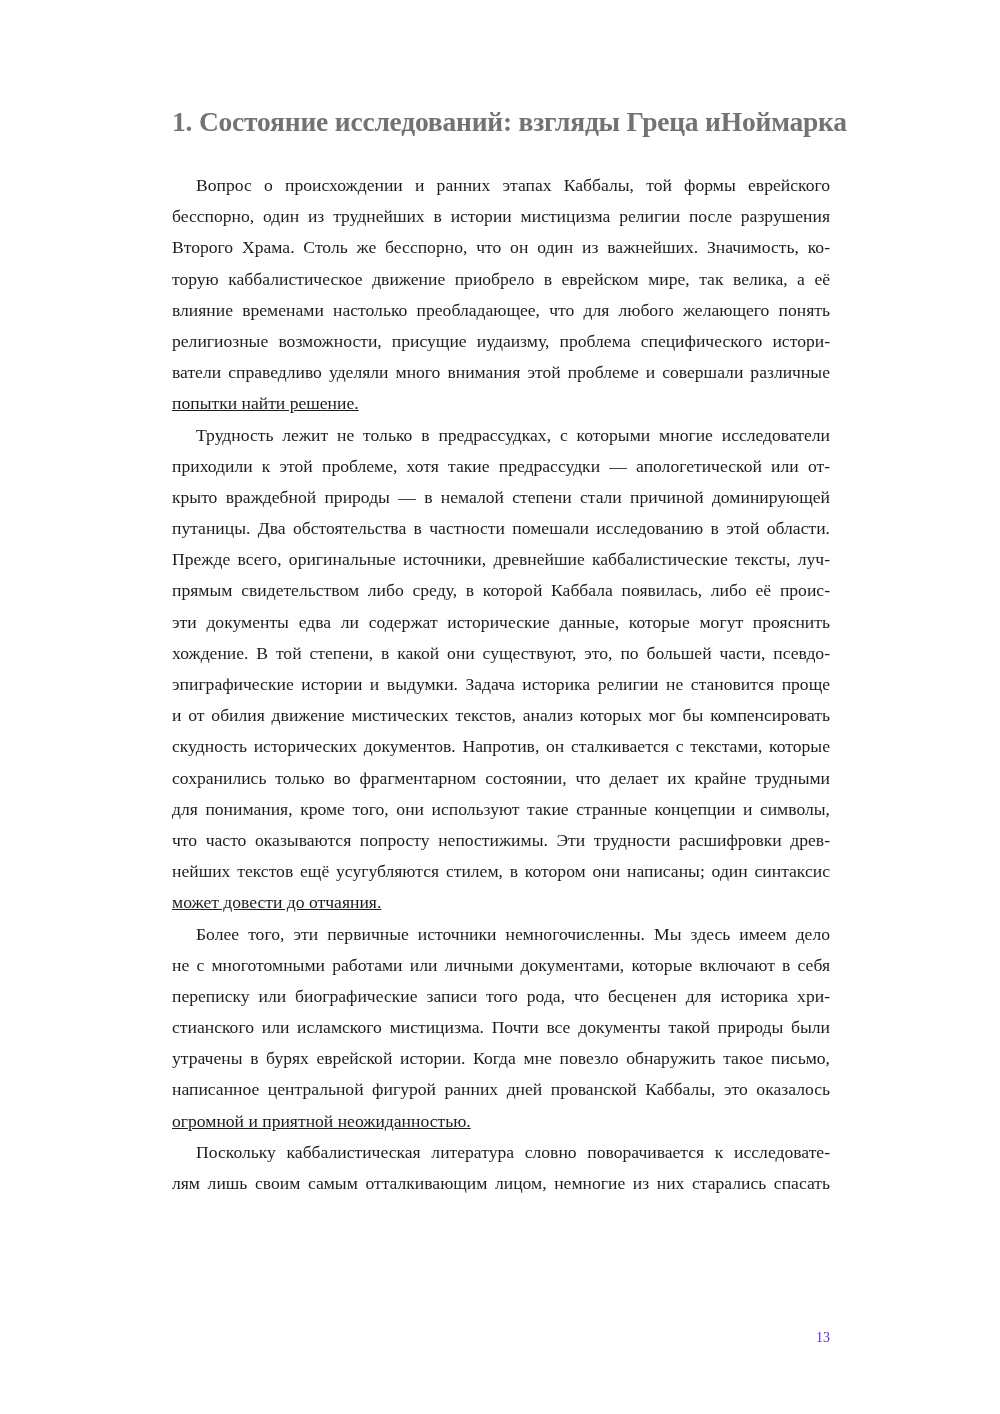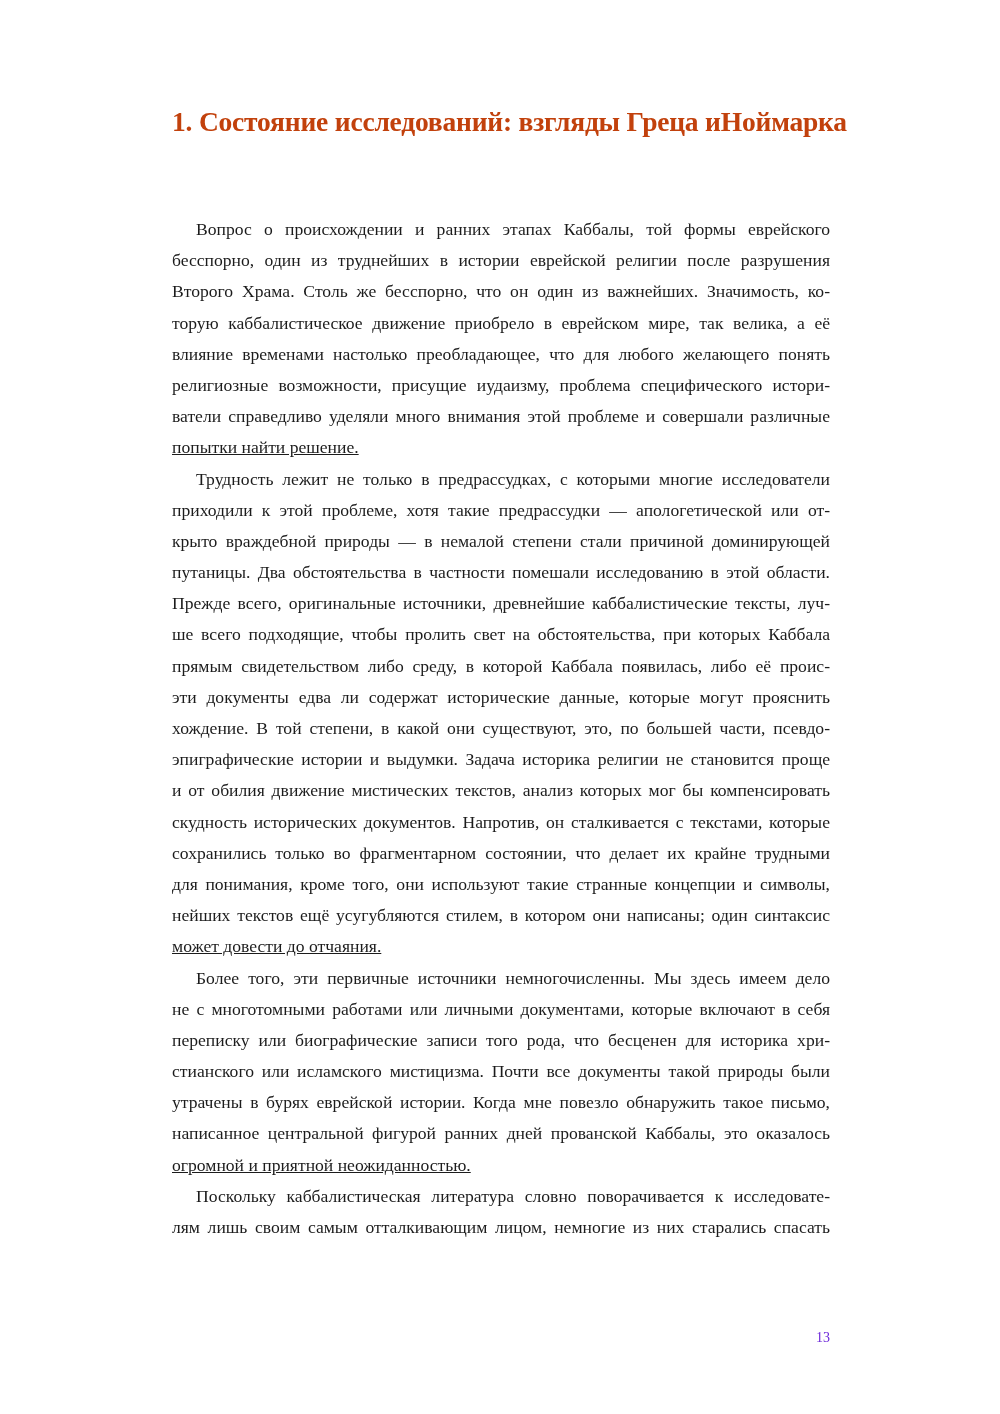--- a/index.html
+++ b/index.html
@@ -25,29 +25,28 @@
       position: absolute;
       left: 0;
       top: 104px;
       width: 700px;
       margin: 0;
       font-family: "Liberation Serif", "DejaVu Serif", serif;
       font-weight: bold;
       font-size: 27.5px;
       line-height: 36px;
       letter-spacing: -0.2px;
-      color: #c2410c;
+      color: #737373;
       white-space: nowrap;
     }
     .body-text {
       position: absolute;
       left: 0;
       top: 170px;
       width: 658px;
-      margin-top: 44px;
     }
     .line {
       display: block;
       height: 31.2px;
       line-height: 31.2px;
       font-size: 17.6px;
       white-space: nowrap;
       text-align: justify;
       text-align-last: justify;
       color: #1c1c1c;
@@ -71,44 +70,44 @@
 </head>
 <body>
 
 <div class="page">
   <h1 class="heading">1. Состояние исследований: взгляды Греца иНоймарка</h1>
 
   <div class="body-text">
 
     <div>
       <span class="line indent">Вопрос о происхождении и ранних этапах Каббалы, той формы еврейского</span>
-      <span class="line">бесспорно, один из труднейших в истории еврейской религии после разрушения</span>
+      <span class="line">бесспорно, один из труднейших в истории мистицизма религии после разрушения</span>
       <span class="line">Второго Храма. Столь же бесспорно, что он один из важнейших. Значимость, ко-</span>
       <span class="line">торую каббалистическое движение приобрело в еврейском мире, так велика, а её</span>
       <span class="line">влияние временами настолько преобладающее, что для любого желающего понять</span>
       <span class="line">религиозные возможности, присущие иудаизму, проблема специфического истори-</span>
       <span class="line">ватели справедливо уделяли много внимания этой проблеме и совершали различные</span>
       <span class="line last">попытки найти решение.</span>
     </div>
 
     <div>
       <span class="line indent">Трудность лежит не только в предрассудках, с которыми многие исследователи</span>
       <span class="line">приходили к этой проблеме, хотя такие предрассудки — апологетической или от-</span>
       <span class="line">крыто враждебной природы — в немалой степени стали причиной доминирующей</span>
       <span class="line">путаницы. Два обстоятельства в частности помешали исследованию в этой области.</span>
       <span class="line">Прежде всего, оригинальные источники, древнейшие каббалистические тексты, луч-</span>
-      <span class="line">ше всего подходящие, чтобы пролить свет на обстоятельства, при которых Каббала</span>
       <span class="line">прямым свидетельством либо среду, в которой Каббала появилась, либо её проис-</span>
       <span class="line">эти документы едва ли содержат исторические данные, которые могут прояснить</span>
       <span class="line">хождение. В той степени, в какой они существуют, это, по большей части, псевдо-</span>
       <span class="line">эпиграфические истории и выдумки. Задача историка религии не становится проще</span>
       <span class="line">и от обилия движение мистических текстов, анализ которых мог бы компенсировать</span>
       <span class="line">скудность исторических документов. Напротив, он сталкивается с текстами, которые</span>
       <span class="line">сохранились только во фрагментарном состоянии, что делает их крайне трудными</span>
       <span class="line">для понимания, кроме того, они используют такие странные концепции и символы,</span>
+      <span class="line">что часто оказываются попросту непостижимы. Эти трудности расшифровки древ-</span>
       <span class="line">нейших текстов ещё усугубляются стилем, в котором они написаны; один синтаксис</span>
       <span class="line last">может довести до отчаяния.</span>
     </div>
 
     <div>
       <span class="line indent">Более того, эти первичные источники немногочисленны. Мы здесь имеем дело</span>
       <span class="line">не с многотомными работами или личными документами, которые включают в себя</span>
       <span class="line">переписку или биографические записи того рода, что бесценен для историка хри-</span>
       <span class="line">стианского или исламского мистицизма. Почти все документы такой природы были</span>
       <span class="line">утрачены в бурях еврейской истории. Когда мне повезло обнаружить такое письмо,</span>

